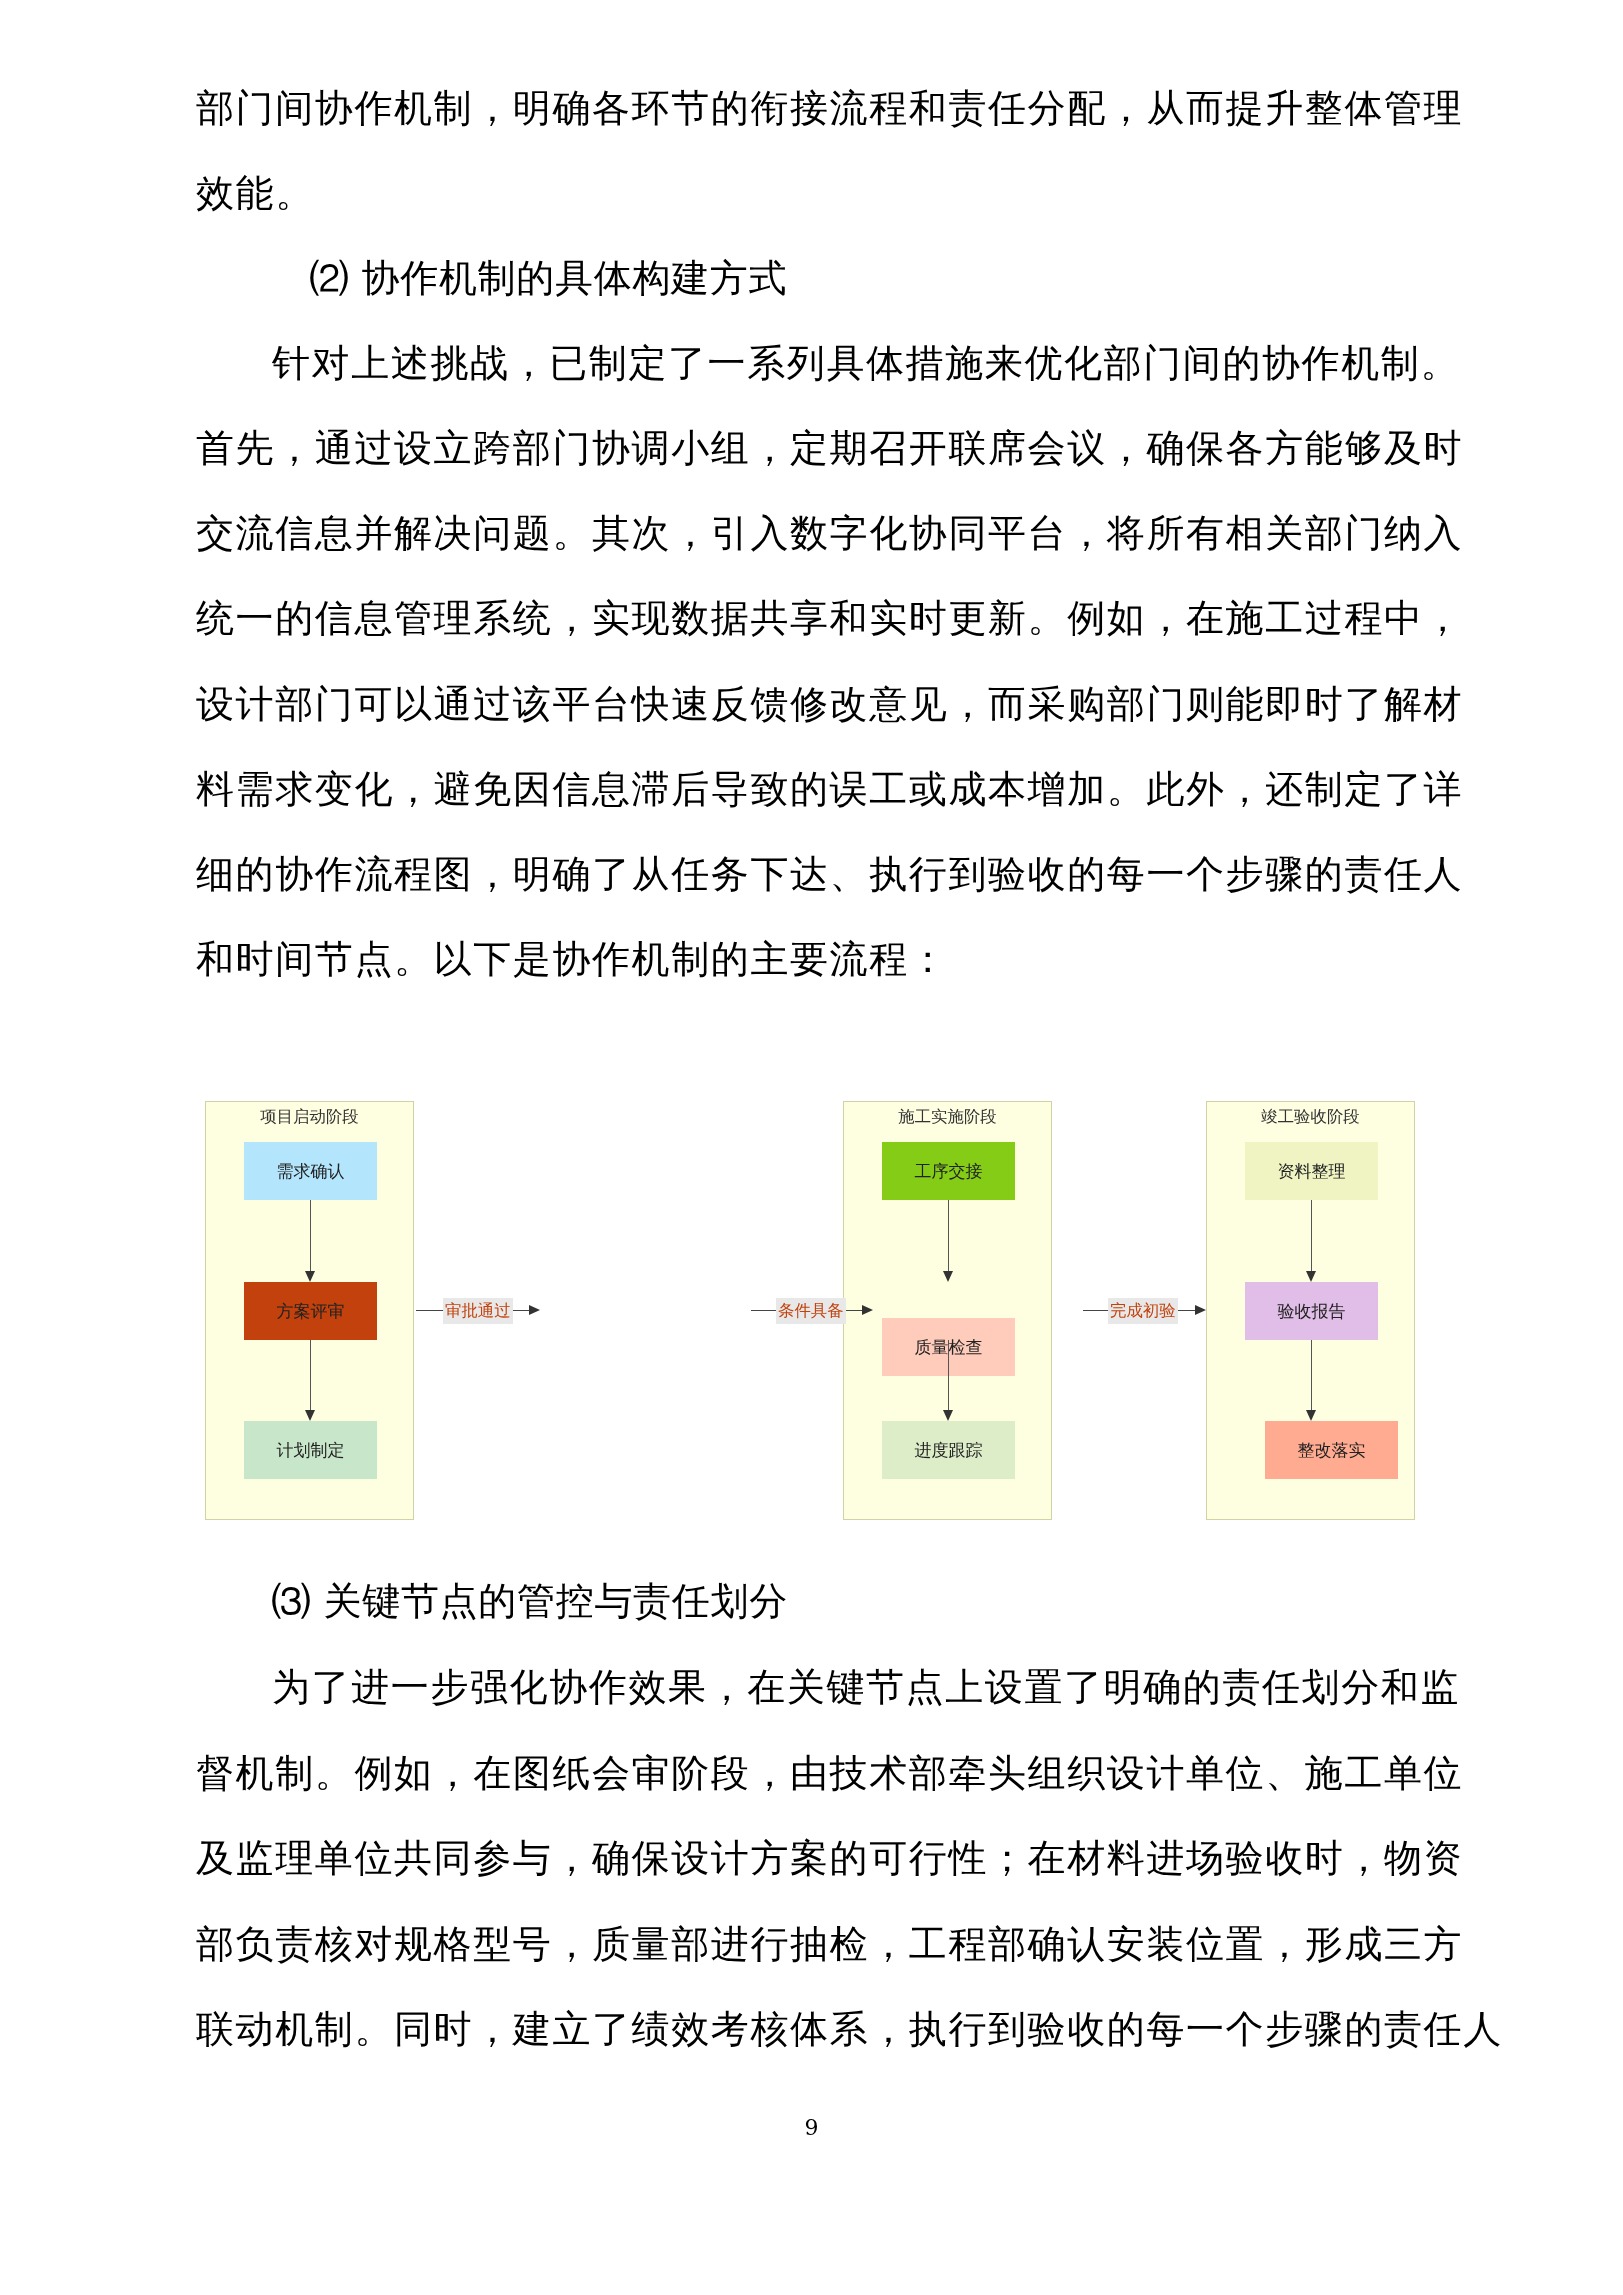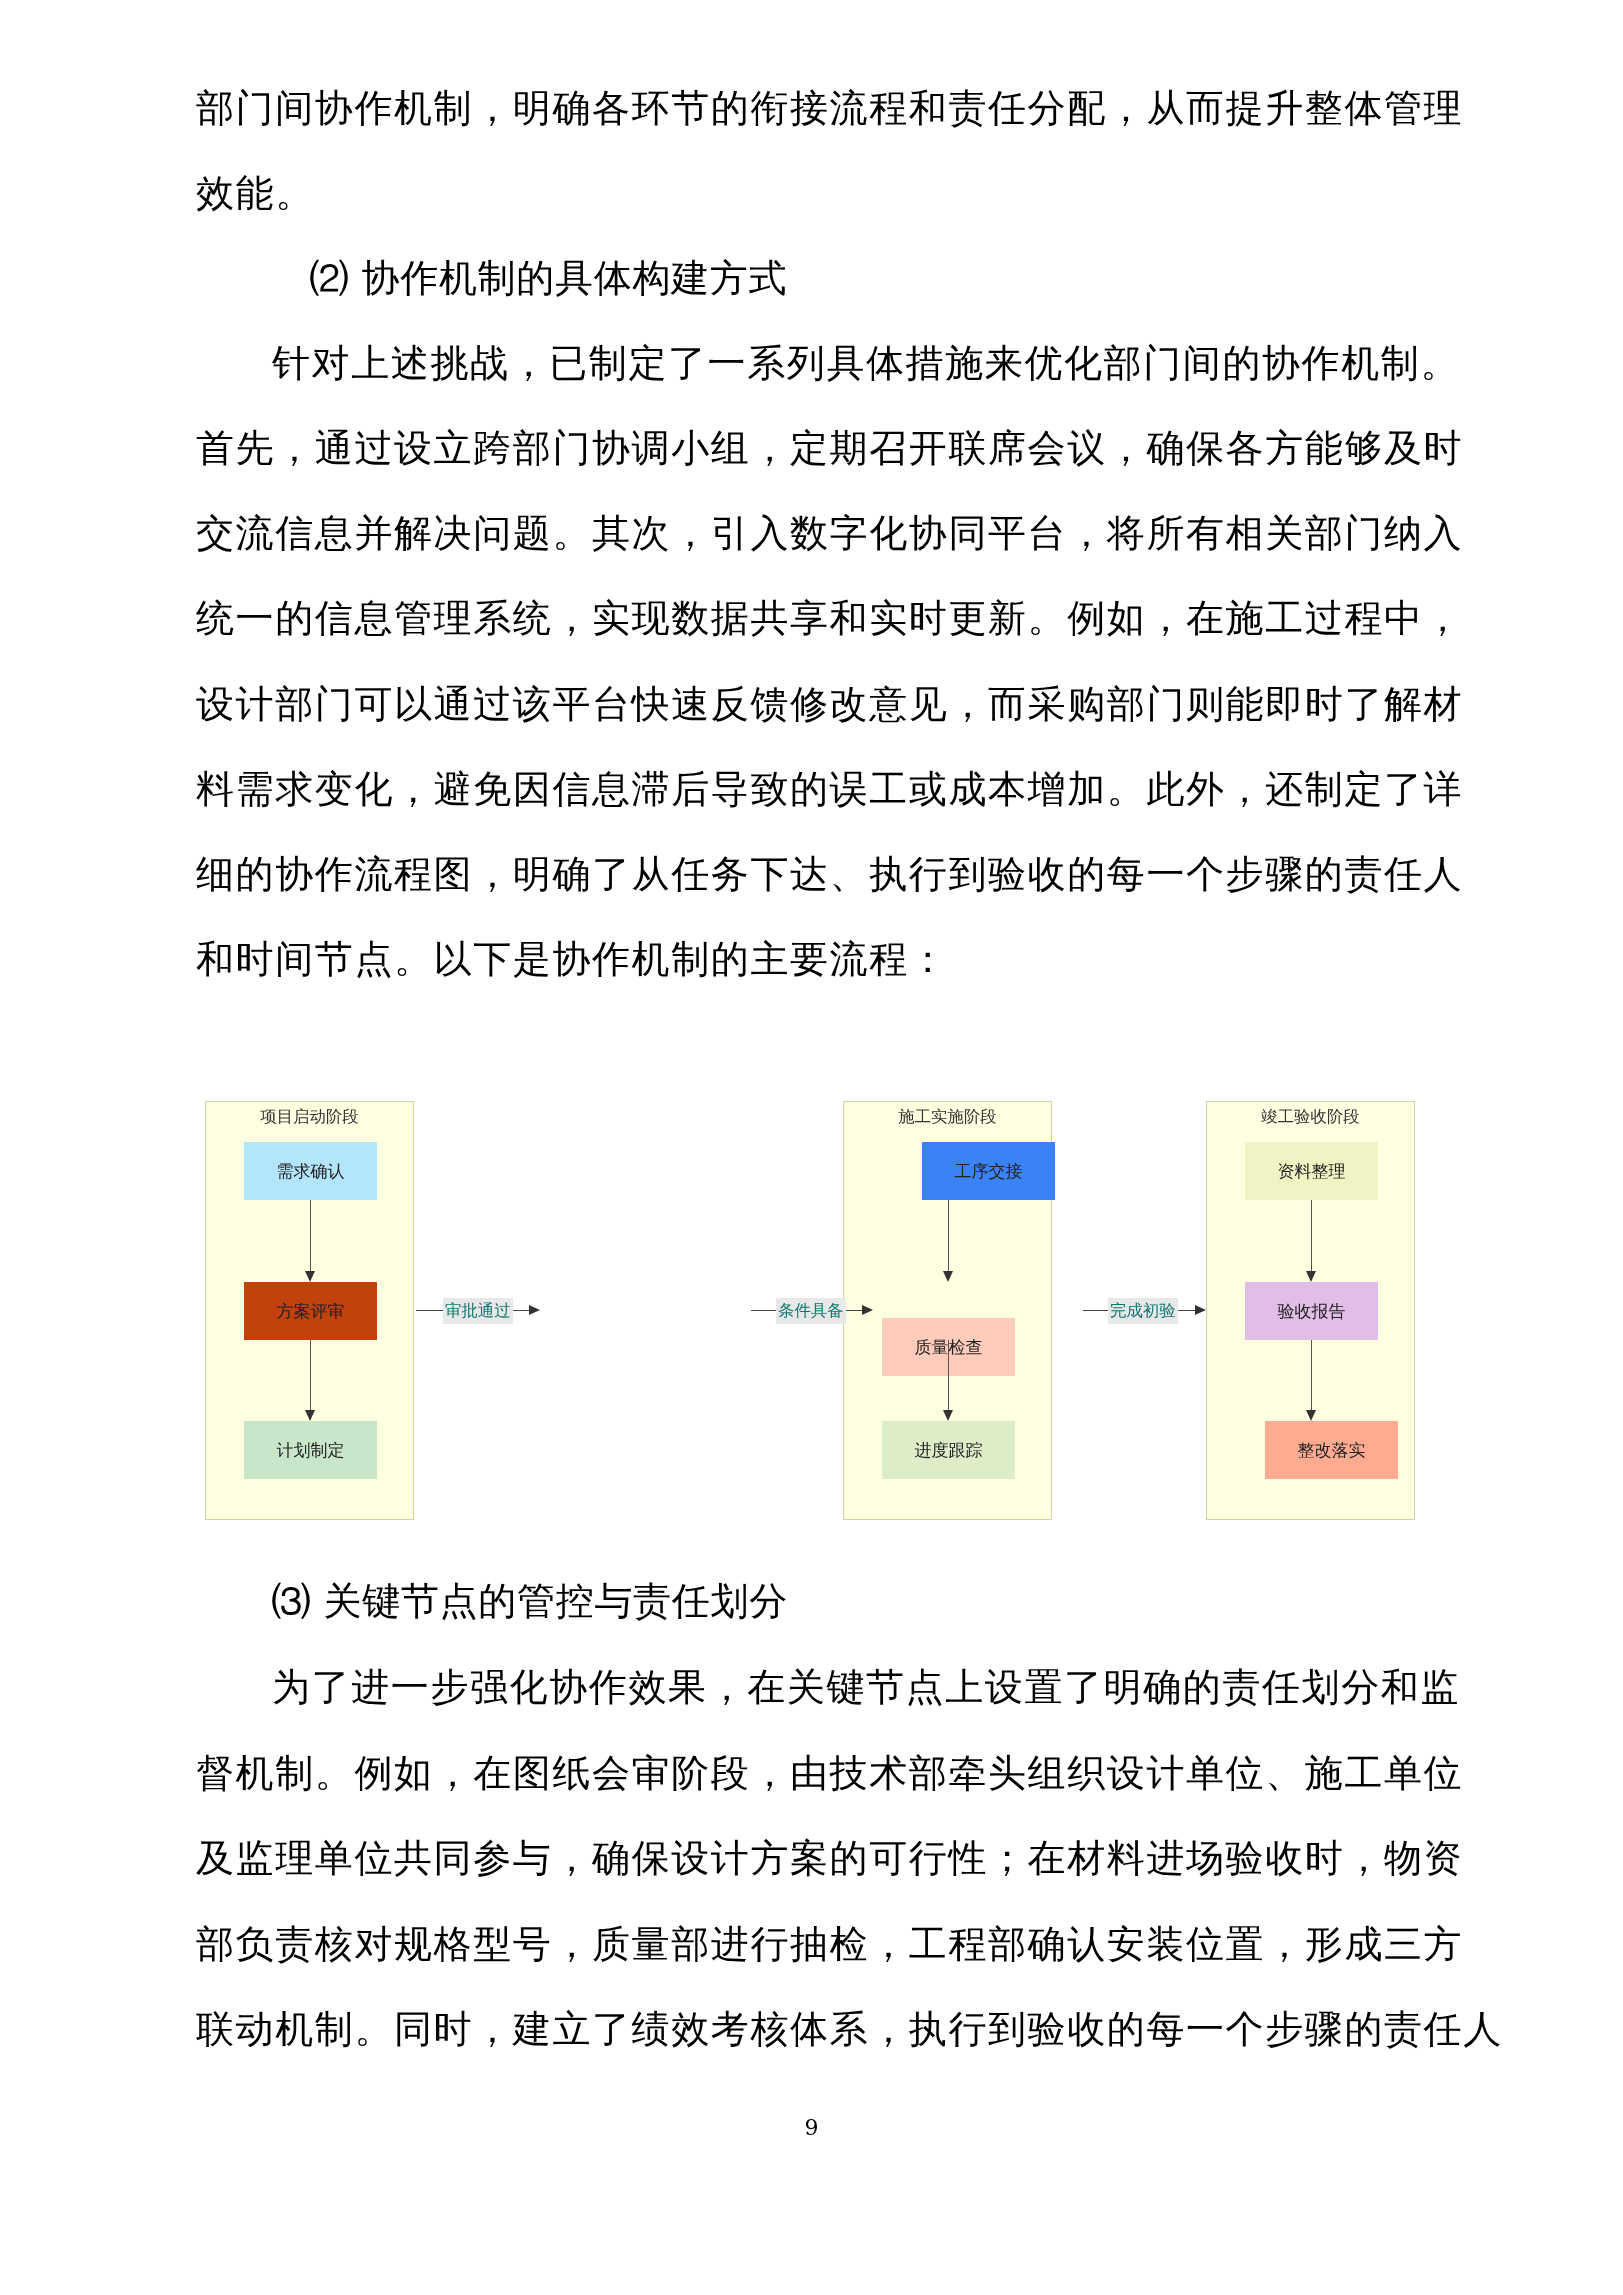--- a/index.html
+++ b/index.html
@@ -23,21 +23,21 @@
   .vline { position:absolute; left:104px; width:1.3px; background:#555; }
   .v1 { top:98px; height:71px; } .v2 { top:238px; height:71px; }
   .ahead { position:absolute; left:99px; width:0; height:0;
            border-left:5.2px solid transparent; border-right:5.2px solid transparent; border-top:11px solid #333; }
   .a1 { top:169px; } .a2 { top:308px; }
   .conn { position:absolute; top:1310px; height:1.3px; background:#444; pointer-events:auto; }
   .conn-arrow { position:absolute; top:1305px; width:0; height:0;
                 border-top:5.2px solid transparent; border-bottom:5.2px solid transparent; border-left:11px solid #333; }
   .conn-label { position:absolute; top:1298px; height:26px; line-height:26px; padding:0 2px;
                 background:#e8e8e8; font-family:"DejaVu Sans","Liberation Sans",sans-serif;
-                font-size:16.4px; color:#0f766e; white-space:nowrap; }
+                font-size:16.4px; color:#c2410c; white-space:nowrap; }
 </style>
 </head>
 <body>
 
 <div class="line" style="top:85px;">部门间协作机制，明确各环节的衔接流程和责任分配，从而提升整体管理</div>
 <div class="line" style="top:170px;">效能。</div>
 
 <div class="line indent heading" style="top:255px;margin-left:38px;">⑵ 协作机制的具体构建方式</div>
 
 <div class="line indent" style="top:340px;">针对上述挑战，已制定了一系列具体措施来优化部门间的协作机制。</div>
@@ -58,21 +58,21 @@
       <div class="ahead a1"></div>
     <div class="node r2" style="background:#c2410c;">方案评审</div>
     <div class="vline v2"></div>
       <div class="ahead a2"></div>
     <div class="node r3" style="background:#c8e6c9;">计划制定</div>
   </div>
 
 
   <div class="frame" style="left:843px;">
     <div class="frame-title">施工实施阶段</div>
-    <div class="node r1" style="background:#3b82f6;margin-left:40px;">工序交接</div>
+    <div class="node r1" style="background:#84cc16;">工序交接</div>
     <div class="vline v1"></div>
       <div class="ahead a1"></div>
     <div class="node r2" style="background:#ffccbc;margin-top:36px;">质量检查</div>
     <div class="vline v2"></div>
       <div class="ahead a2"></div>
     <div class="node r3" style="background:#dcedc8;">进度跟踪</div>
   </div>
 
   <div class="frame" style="left:1206px;">
     <div class="frame-title">竣工验收阶段</div>

